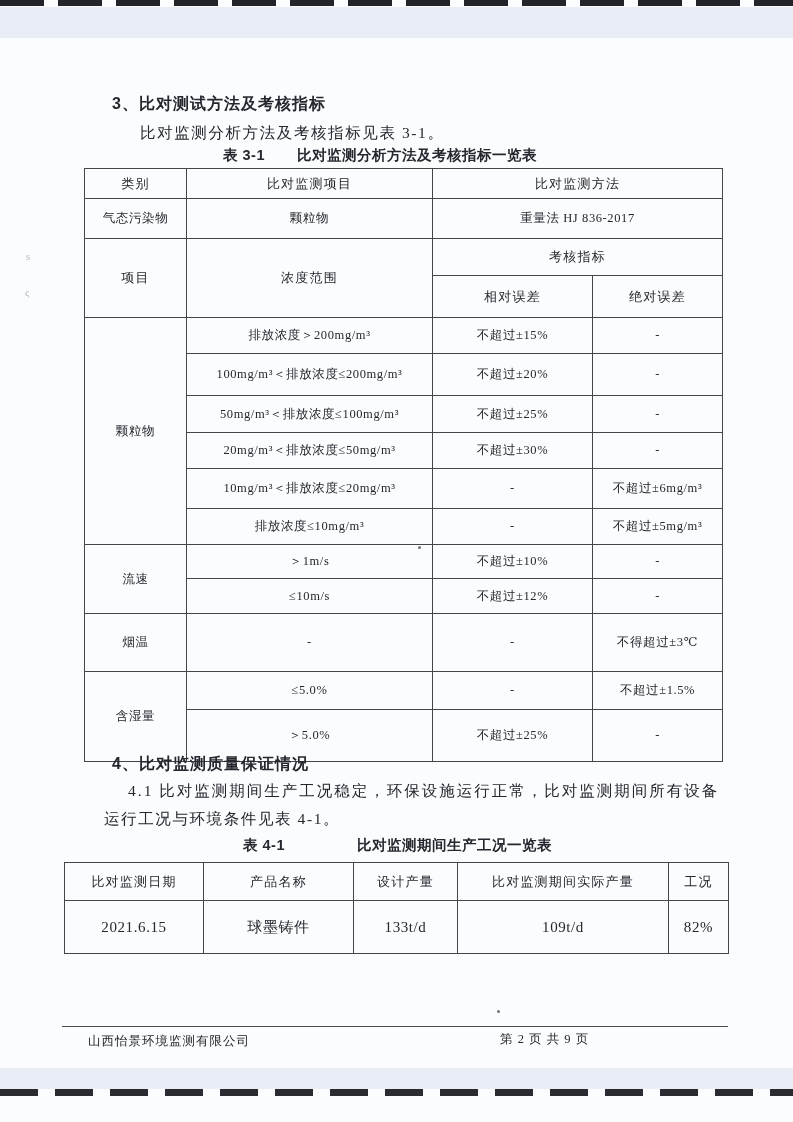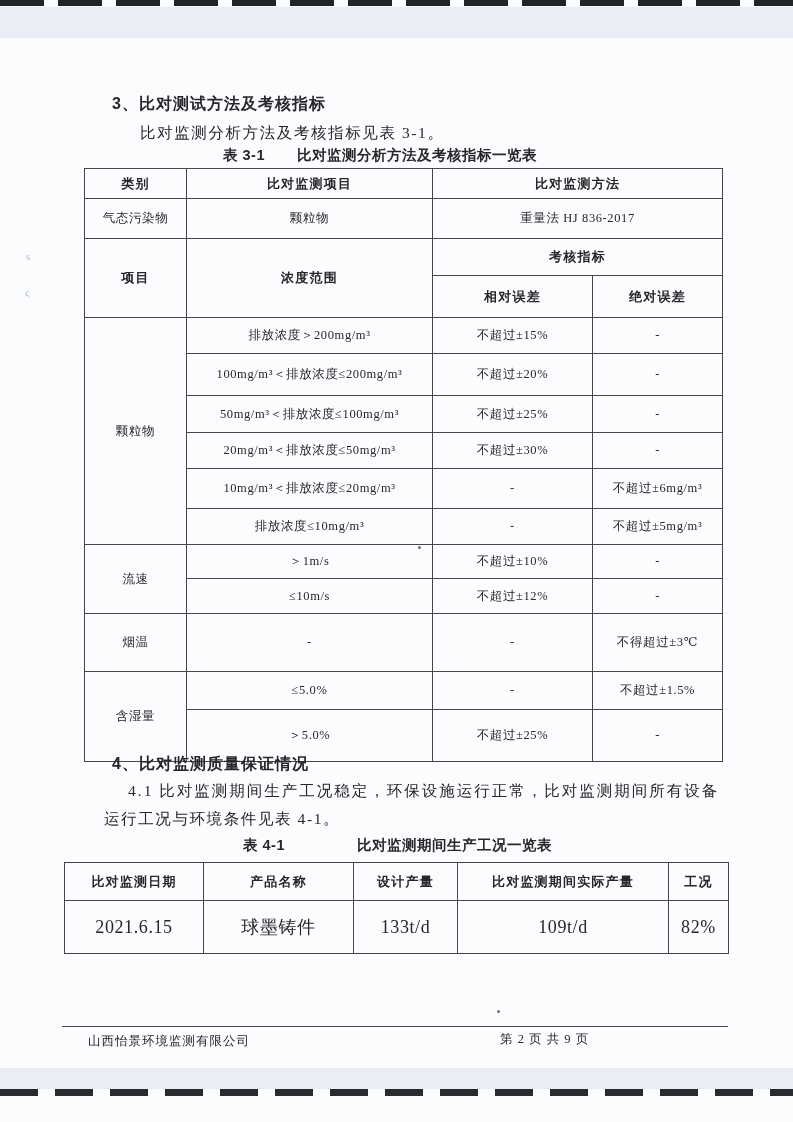--- a/index.html
+++ b/index.html
@@ -22,22 +22,22 @@
     font-weight:bold; font-size:16px; letter-spacing:1px; }
   .bodytext { position:absolute; font-size:15.5px; letter-spacing:1.6px; }
   .caption { position:absolute; font-family:"Liberation Sans","DejaVu Sans",sans-serif;
     font-weight:bold; font-size:14.5px; letter-spacing:.5px; display:flex; }
   .caption .cap-label { margin-right:32px; }
 
   table { position:absolute; border-collapse:collapse; table-layout:fixed;
     background:transparent; }
   td { border:1px solid #45454e; text-align:center; vertical-align:middle;
     font-size:12.5px; letter-spacing:.6px; padding:0; overflow:hidden; }
-  td.hd { font-weight:bold; font-size:13px; letter-spacing:1.2px; }
-  .t41 td { font-size:18px; }
+  td.hd { font-weight:normal; font-size:13px; letter-spacing:1.2px; }
+  .t41 td { font-size:15px; }
   .t41 td.hd { font-size:13px; }
 
   .footer-rule { position:absolute; left:62px; top:1026px; width:666px;
     border-top:1.6px solid #4a4a52; }
   .footer-text { position:absolute; font-size:12.5px; letter-spacing:1px; }
   .footer-company { left:88px; top:1033px; }
   .footer-page { left:500px; top:1031px; width:160px; text-align:left; }
 
   .artifact { position:absolute; color:#b9bcc9; font-size:11px; }
   .dot { position:absolute; width:3px; height:3px; border-radius:50%; background:#70707a; }

